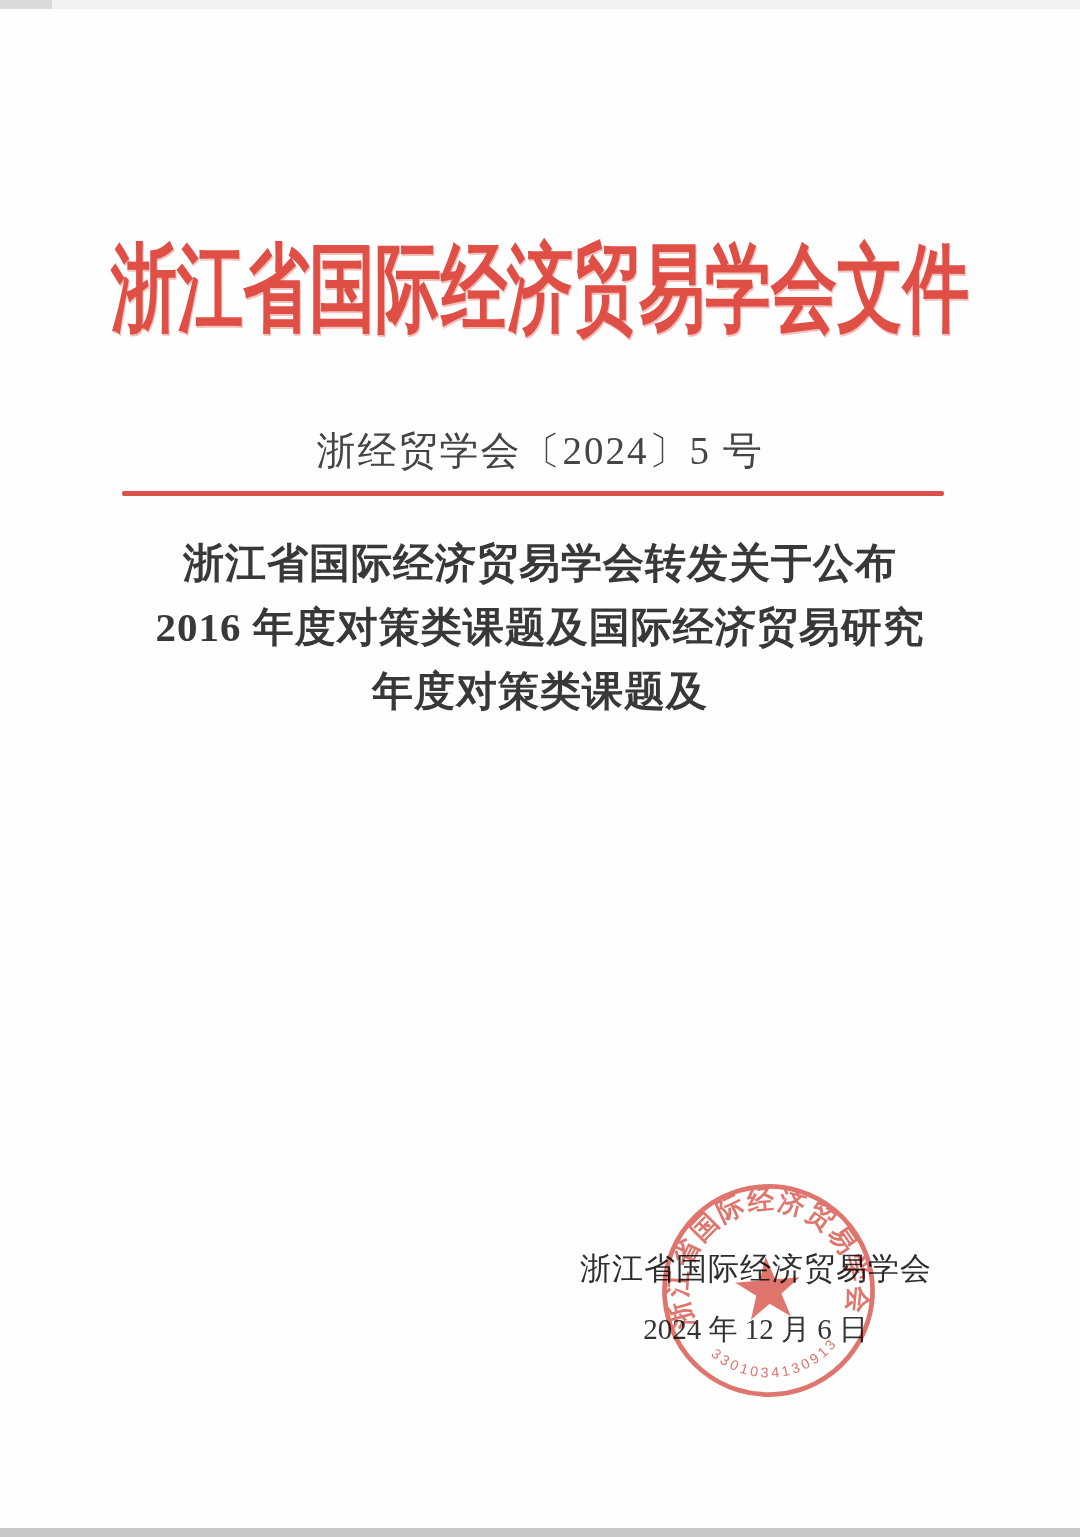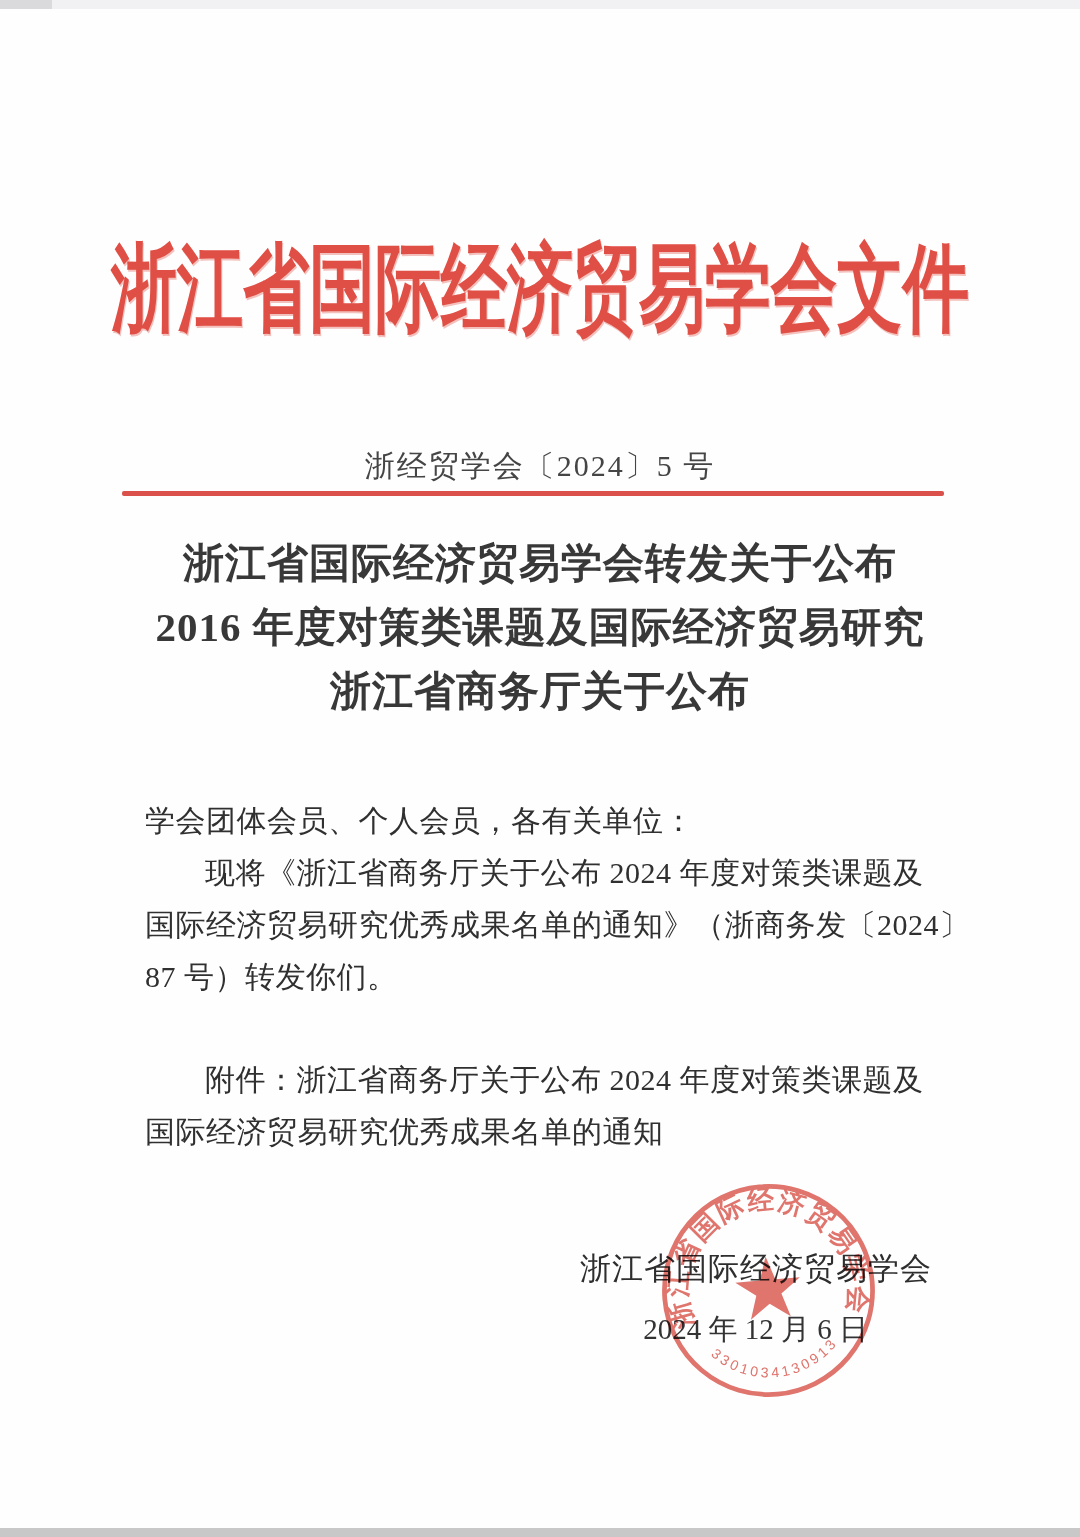--- a/index.html
+++ b/index.html
@@ -32,25 +32,24 @@
     color: #e04f45;
     letter-spacing: 0px;
     transform: scaleY(1.45);
     transform-origin: top center;
     white-space: nowrap;
     text-shadow: 1px 1px 0 rgba(224, 79, 69, 0.35);
   }
   .doc-number {
     position: absolute; top: 424px; left: 0; width: 100%;
     text-align: center;
-    font-size: 30px;
+    font-size: 39px;
     color: #454545;
     letter-spacing: 2px;
     white-space: nowrap;
-    margin-top: 22px;
   }
   .red-divider {
     position: absolute; top: 491px; left: 122px; width: 822px; height: 5px;
     background: linear-gradient(to bottom, #e06157, #c94position3c);
     background: #d9514a;
     border-radius: 2px;
   }
   .doc-title {
     position: absolute; top: 531px; left: 0; width: 100%;
     text-align: center;
@@ -117,33 +116,23 @@
 
   <div class="red-header">浙江省国际经济贸易学会文件</div>
 
   <div class="doc-number">浙经贸学会〔2024〕5 号</div>
 
   <div class="red-divider"></div>
 
   <div class="doc-title">
     <div>浙江省国际经济贸易学会转发关于公布</div>
     <div>2016 年度对策类课题及国际经济贸易研究</div>
-    <div>浙江省商务厅关于公布</div>
+    <div>年度对策类课题及</div>
   </div>
 
-  <div class="doc-body">
-    <div class="line">学会团体会员、个人会员，各有关单位：</div>
-    <div class="line indent">现将《浙江省商务厅关于公布 2024 年度对策类课题及</div>
-    <div class="line">国际经济贸易研究优秀成果名单的通知》（浙商务发〔2024〕</div>
-    <div class="line">87 号）转发你们。</div>
-    <div class="attachment">
-      <div class="line indent">附件：浙江省商务厅关于公布 2024 年度对策类课题及</div>
-      <div class="line">国际经济贸易研究优秀成果名单的通知</div>
-    </div>
-  </div>
 
   <div class="sig-org">浙江省国际经济贸易学会</div>
 
   <div class="sig-date">2024 年 12 月 6 日</div>
 
   <svg class="seal" viewBox="0 0 240 240" xmlns="http://www.w3.org/2000/svg">
     <defs>
       <path id="sealTopArc" d="M 42.06 156.35 A 86 86 0 1 1 197.94 156.35" fill="none"></path>
       <path id="sealBottomArc" d="M 47.5 176.6 A 92 92 0 0 0 192.5 176.6" fill="none"></path>
     </defs>

